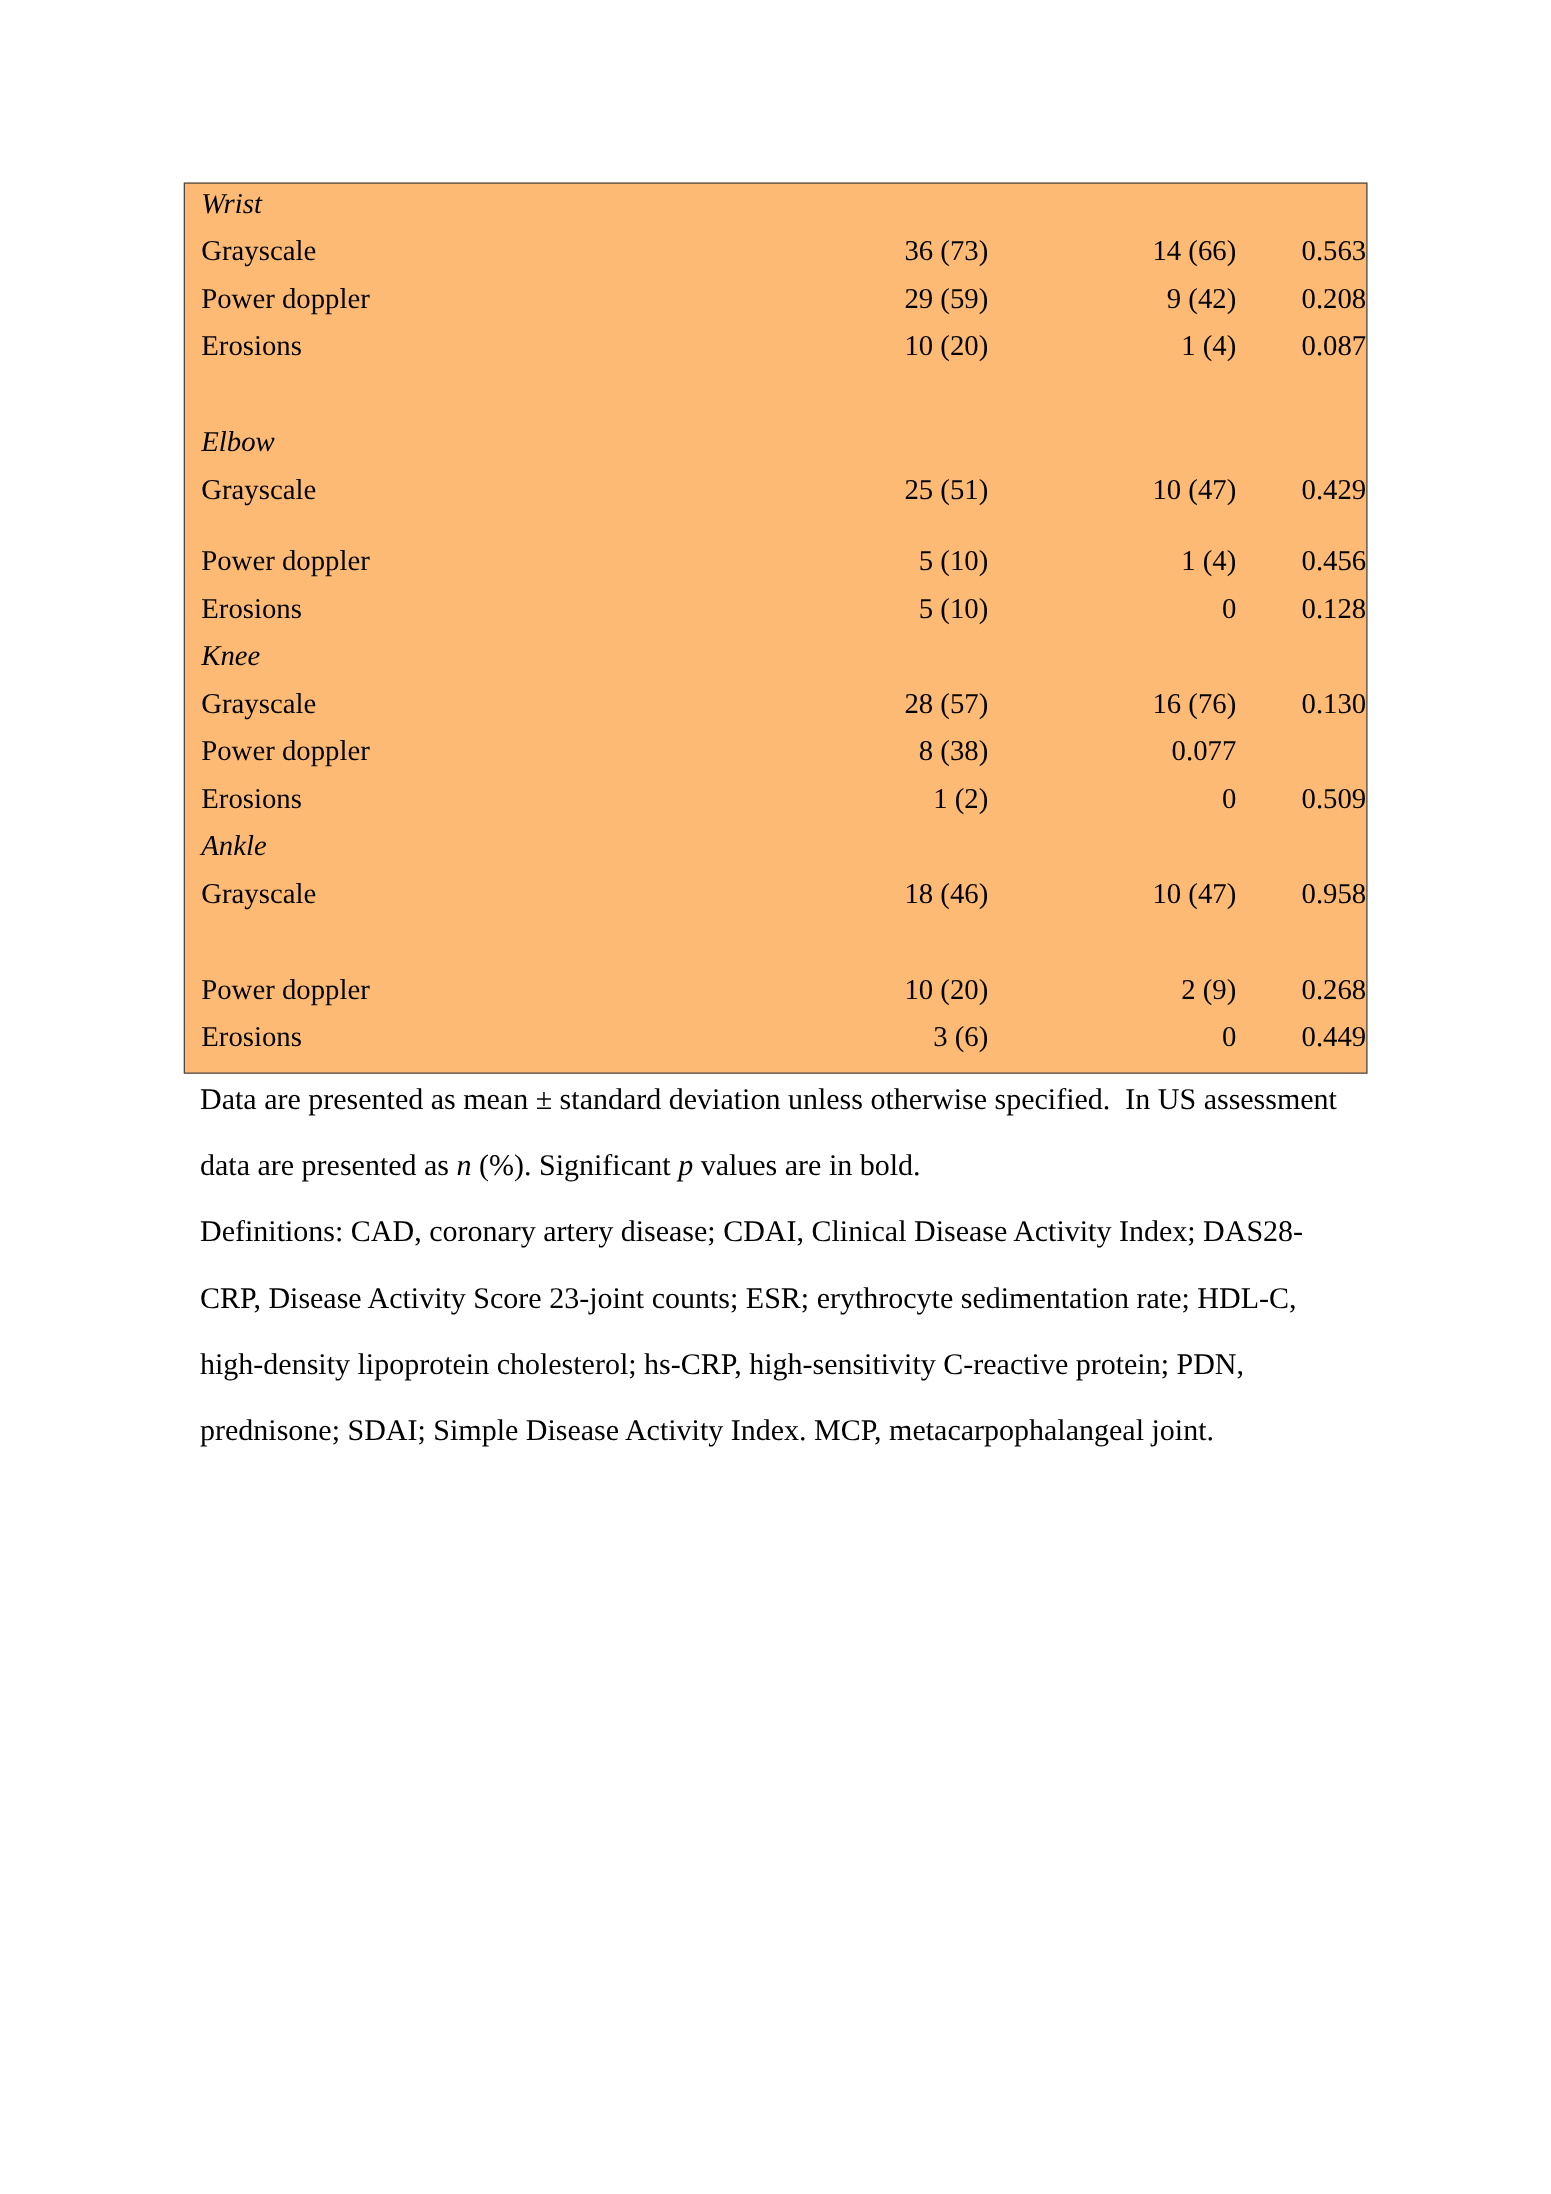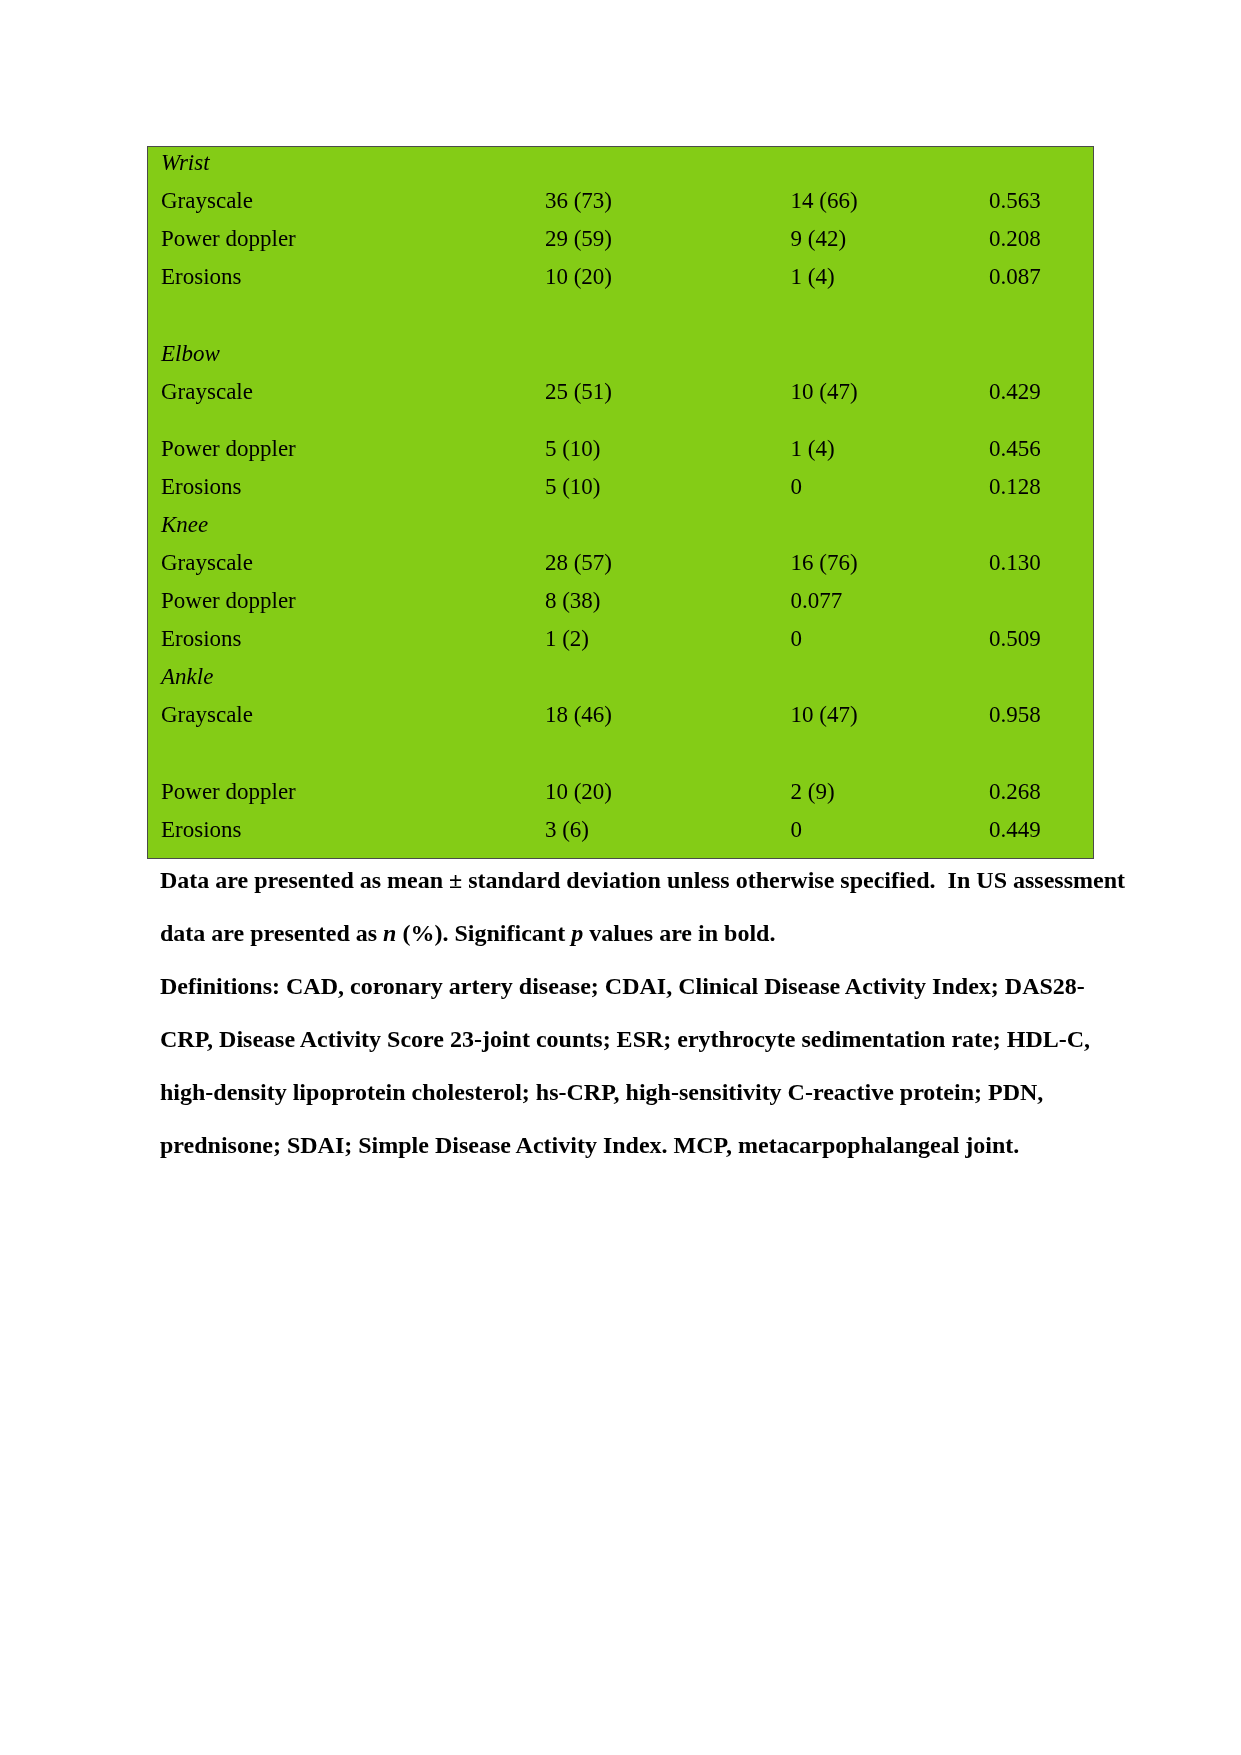--- a/index.html
+++ b/index.html
@@ -16,52 +16,51 @@
   
   .us-table {
     position: absolute;
     left: 147px;
     top: 146px;
     width: 947px;
     border: 1px solid #4a4a4a;
     box-sizing: border-box;
     padding-bottom: 6px;
     font-size: 23px;
-    background: #84cc16;
+    background: #fdba74;
   }
   .row {
     display: grid;
     grid-template-columns: 42% 26% 21% 11%;
     height: 38px;
   }
   .cell {
     padding-top: 2px;
     line-height: 28px;
     white-space: nowrap;
     overflow: visible;
   }
   .cell.label { padding-left: 13px; text-align: left; }
-  .cell.val   { text-align: left; }
+  .cell.val   { text-align: right; }
   .section-row .label { font-style: italic; }
   .spacer-full { height: 39px; }
   .spacer-half { height: 19px; }
 
   
   .footnotes {
     position: absolute;
     left: 160px;
     top: 854px;
     width: 1020px;
     font-size: 24px;
   }
   .fline {
     line-height: 53px;
     height: 53px;
     white-space: pre;
-    font-weight: bold;
   }
   .fline i { font-style: italic; }
 </style>
 </head>
 <body>
 
 <div class="page">
   <div class="us-table" id="us-table">
   <div class="row section-row">
     <div class="cell label">Wrist</div>

